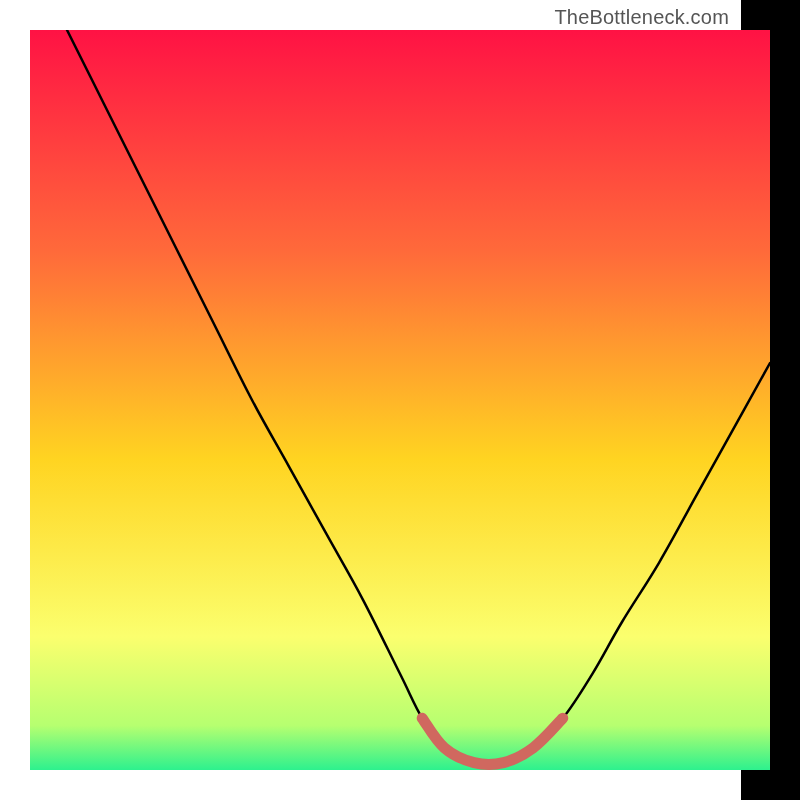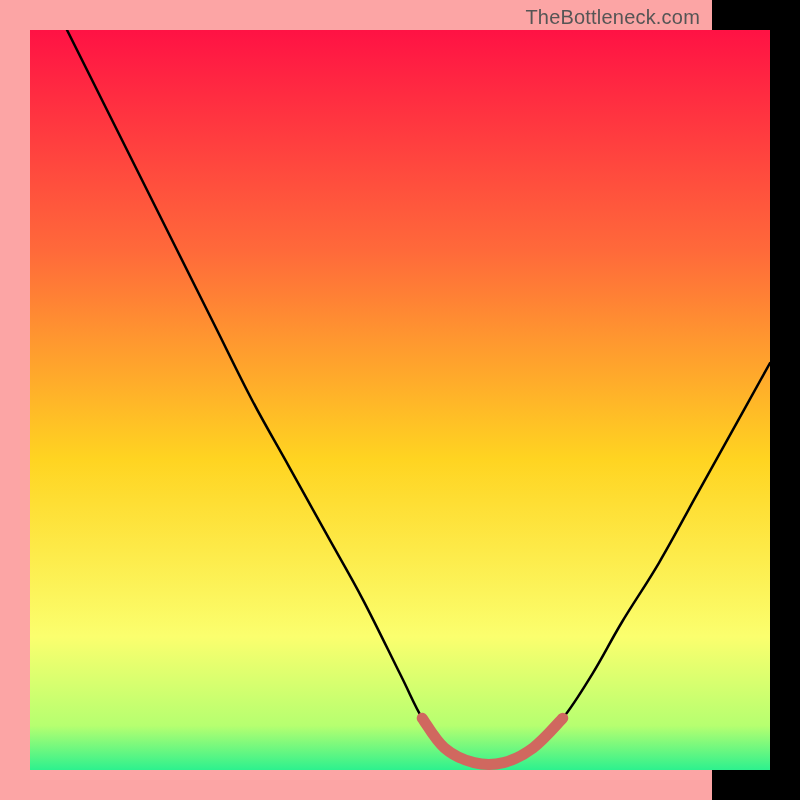--- a/index.html
+++ b/index.html
@@ -8,21 +8,22 @@
     width: 800px;
     height: 800px;
     background: #000;
     font-family: Arial, Helvetica, sans-serif;
     overflow: hidden;
   }
   .frame {
     position: relative;
     width: 712px;
     height: 800px;
-    background: #fca5a5;
+    background: #ffffff;
+    padding-left: 29px;
   }
   .watermark {
     position: absolute;
     top: 6px;
     right: 12px;
     color: #555;
     font-size: 20px;
     font-weight: 500;
     z-index: 5;
     letter-spacing: 0.2px;

